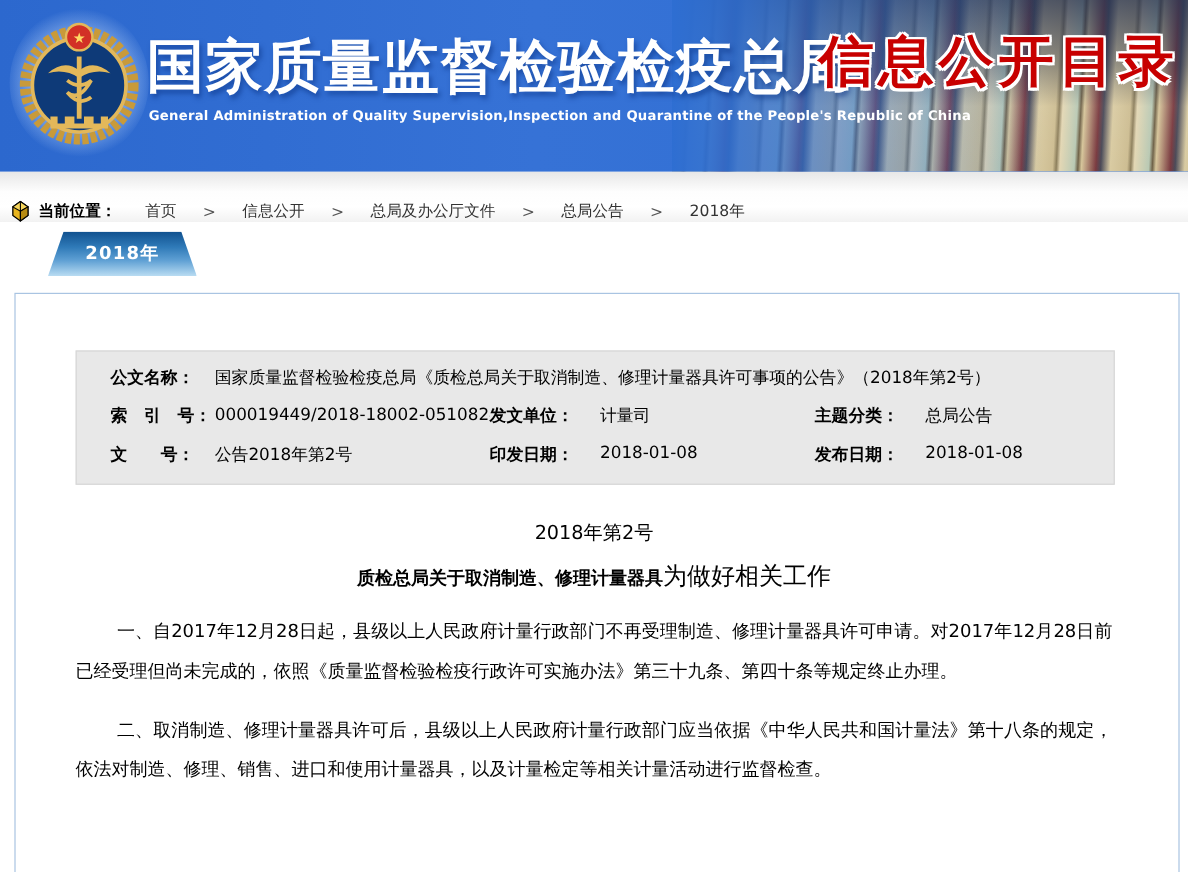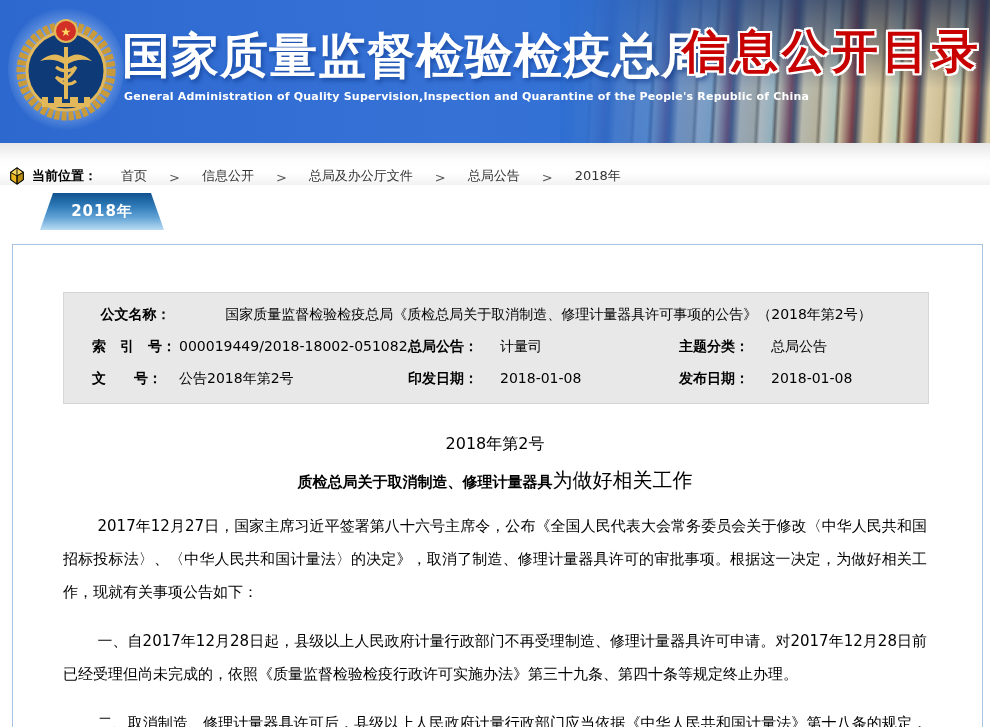--- a/index.html
+++ b/index.html
@@ -52,21 +52,21 @@
     color:#fff; font-weight:bold; font-size:15px; display:flex; align-items:center;
     justify-content:center; cursor:pointer; z-index:2; letter-spacing:1px; }
   .content-box { position:absolute; left:12px; top:59px; width:971px; height:690px;
     border:1px solid #a9c4e2; background:#fff; z-index:1; }
 
   .box-inner { position:relative; width:969px; }
 
   
   .doc-info { margin:47px 53px 0 50px; background:#e8e8e8; border:1px solid #d6d6d6;
     padding:6px 0 8px 0; font-size:14px; color:#000; }
-  .di-row { display:grid; grid-template-columns:87px 1fr; padding:7px 10px 7px 28px;text-align:center; }
+  .di-row { display:grid; grid-template-columns:87px 1fr; padding:7px 10px 7px 28px; }
   .di-row3 { display:grid; grid-template-columns:87px 229px 92px 179px 92px 1fr; padding:7px 10px 7px 28px; }
   .di-label { font-weight:bold; white-space:nowrap; }
   .di-value { white-space:nowrap; overflow:hidden; }
 
   
   .article { padding:0 55px 0 50px; font-size:15px; color:#000; }
   .doc-number { text-align:center; margin-top:30px; font-size:16px; }
   .doc-title { text-align:center; margin-top:12px; }
   .doc-title .t1 { font-size:15px; font-weight:bold; }
   .doc-title .t2 { font-size:20px; font-weight:normal; }
@@ -127,41 +127,40 @@
     <div class="box-inner">
 
       <div class="doc-info">
         <div class="di-row">
           <span class="di-label">公文名称：</span>
           <span class="di-value">国家质量监督检验检疫总局《质检总局关于取消制造、修理计量器具许可事项的公告》（2018年第2号）</span>
         </div>
         <div class="di-row3">
           <span class="di-label">索　引　号：</span>
           <span class="di-value">000019449/2018-18002-0510824</span>
-          <span class="di-label">总局公告：</span>
+          <span class="di-label">发文单位：</span>
           <span class="di-value">计量司</span>
           <span class="di-label">主题分类：</span>
           <span class="di-value">总局公告</span>
         </div>
         <div class="di-row3">
           <span class="di-label">文　　号：</span>
           <span class="di-value">公告2018年第2号</span>
           <span class="di-label">印发日期：</span>
           <span class="di-value">2018-01-08</span>
           <span class="di-label">发布日期：</span>
           <span class="di-value">2018-01-08</span>
         </div>
       </div>
 
       <div class="article">
         <div class="doc-number">2018年第2号</div>
         <div class="doc-title">
           <span class="t1">质检总局关于取消制造、修理计量器具</span><span class="t2">为做好相关工作</span>
         </div>
-        <p class="para">2017年12月27日，国家主席习近平签署第八十六号主席令，公布《全国人民代表大会常务委员会关于修改〈中华人民共和国招标投标法〉、〈中华人民共和国计量法〉的决定》，取消了制造、修理计量器具许可的审批事项。根据这一决定，为做好相关工作，现就有关事项公告如下：</p>
         <p class="para">一、自2017年12月28日起，县级以上人民政府计量行政部门不再受理制造、修理计量器具许可申请。对2017年12月28日前已经受理但尚未完成的，依照《质量监督检验检疫行政许可实施办法》第三十九条、第四十条等规定终止办理。</p>
         <p class="para">二、取消制造、修理计量器具许可后，县级以上人民政府计量行政部门应当依据《中华人民共和国计量法》第十八条的规定，依法对制造、修理、销售、进口和使用计量器具，以及计量检定等相关计量活动进行监督检查。</p>
 
       </div>
 
     </div>
   </div>
 </div>
 
 </body></html>

